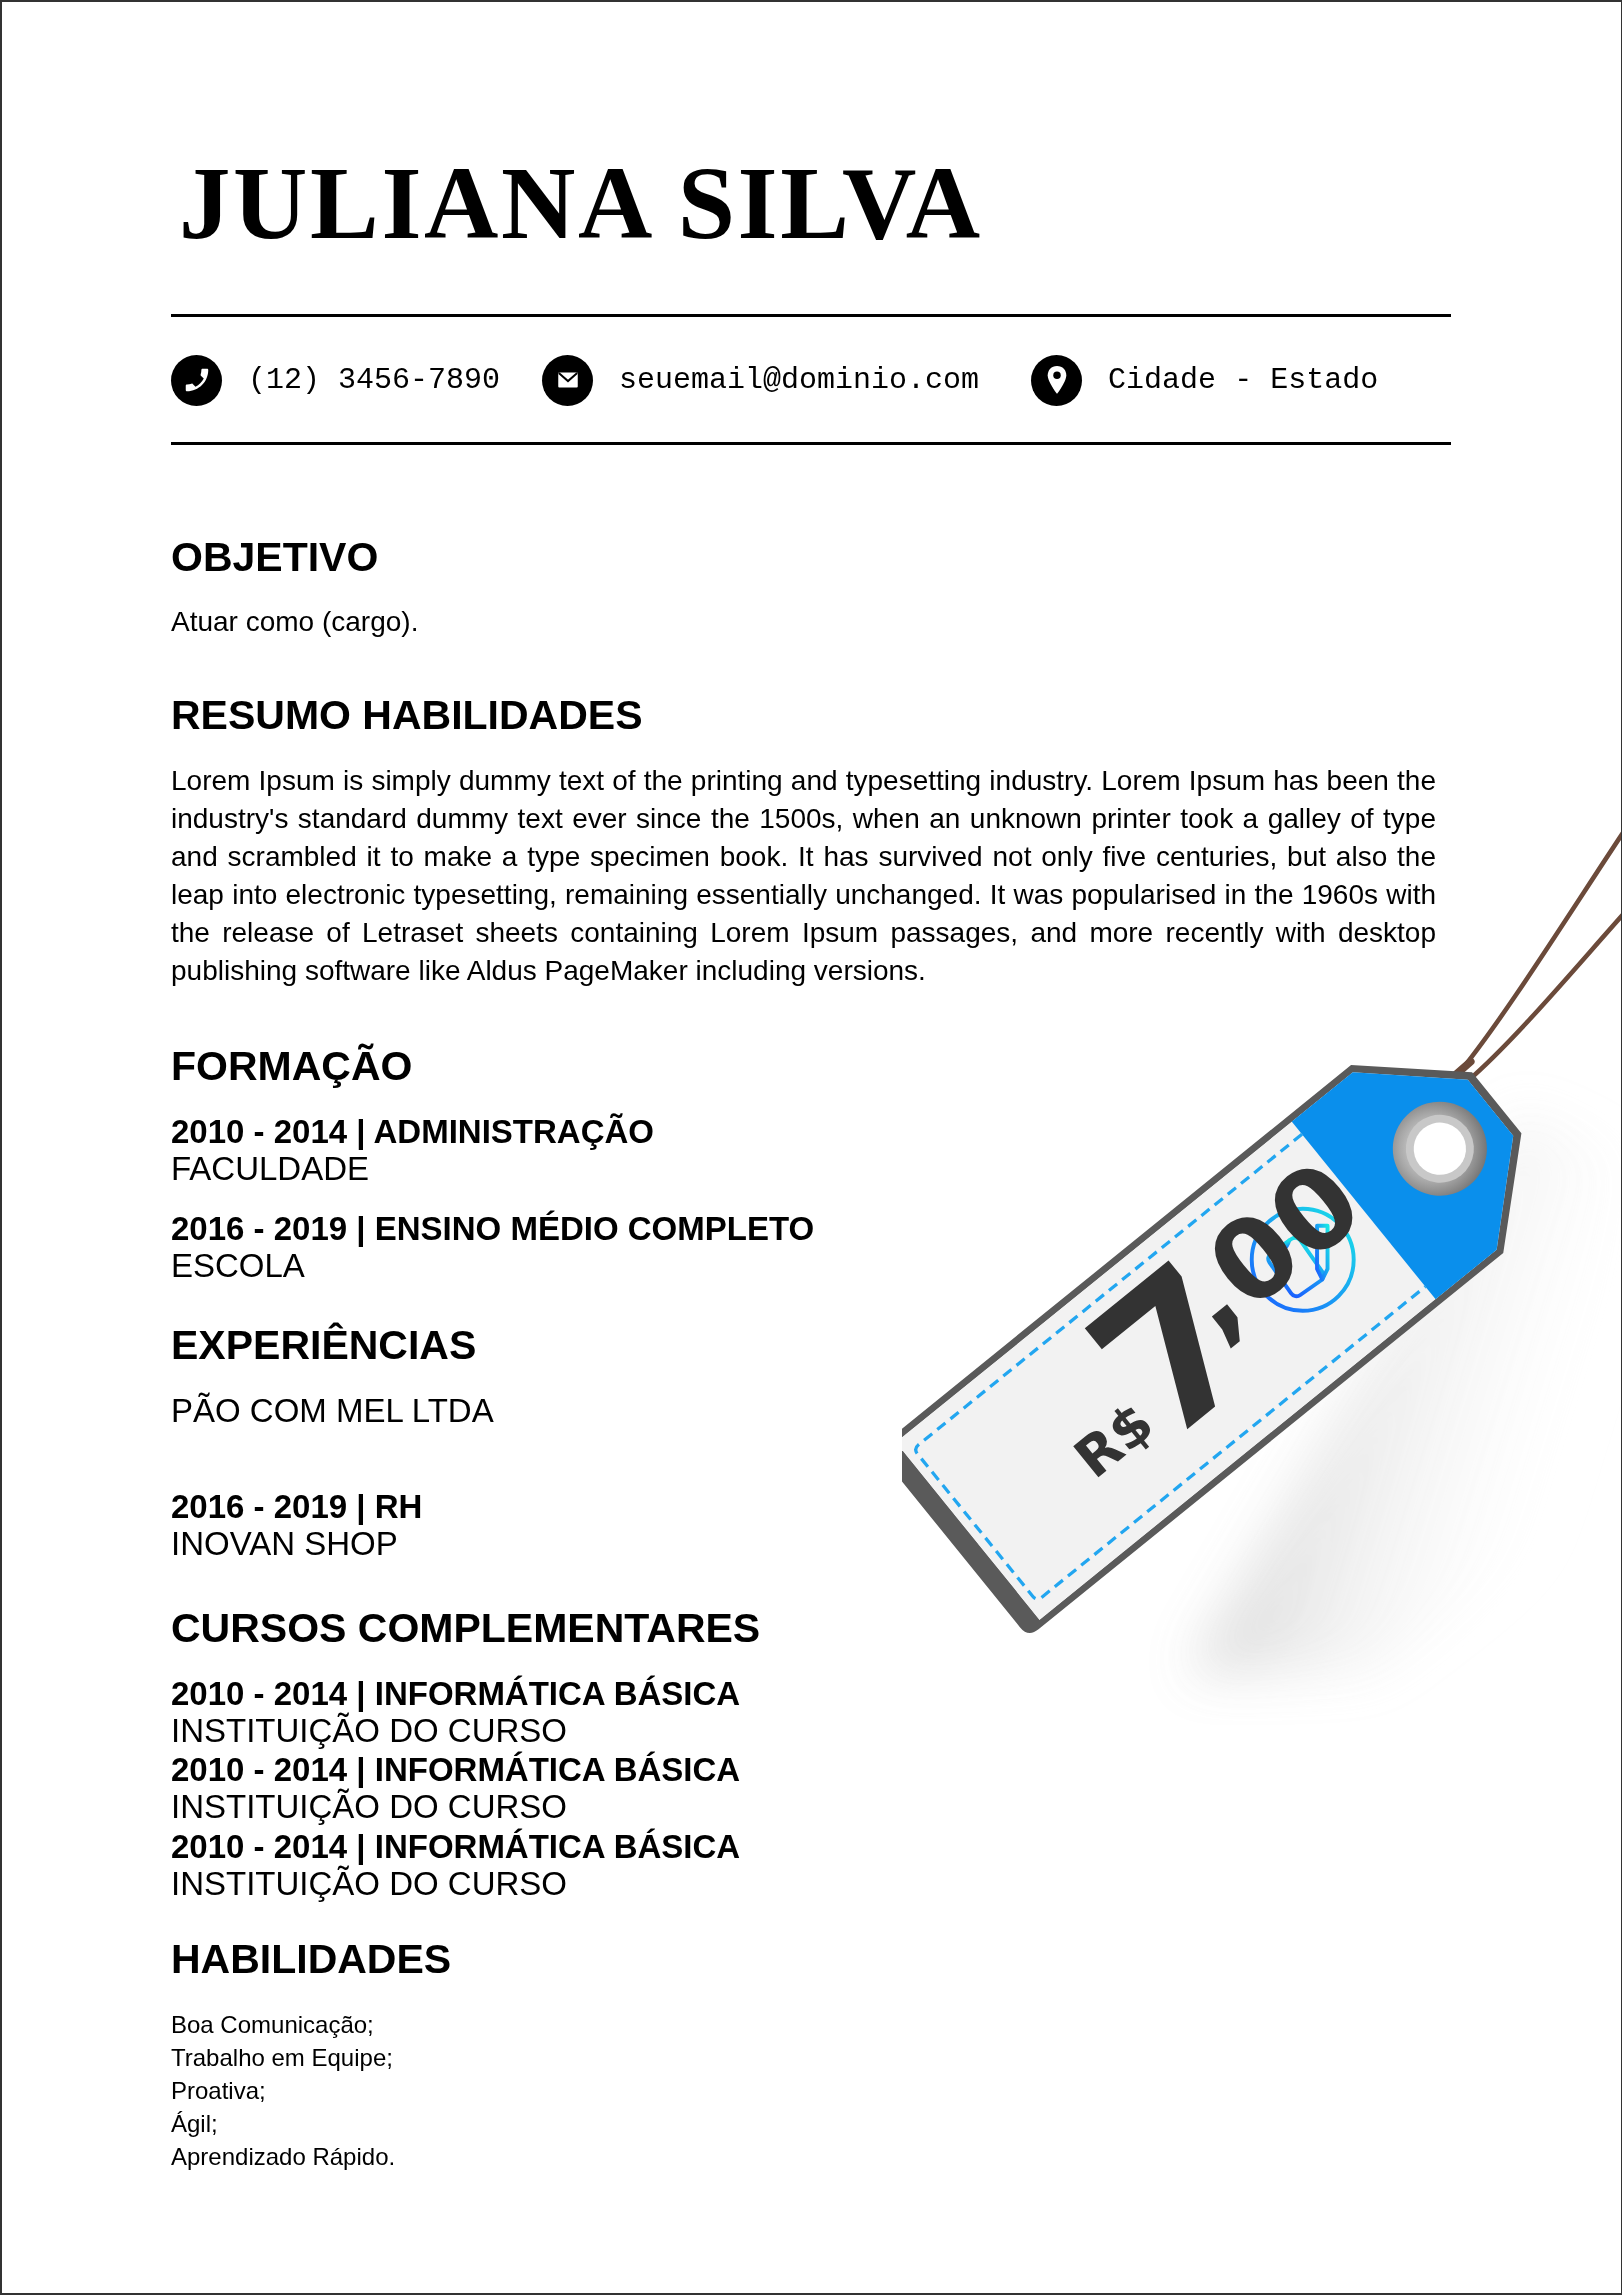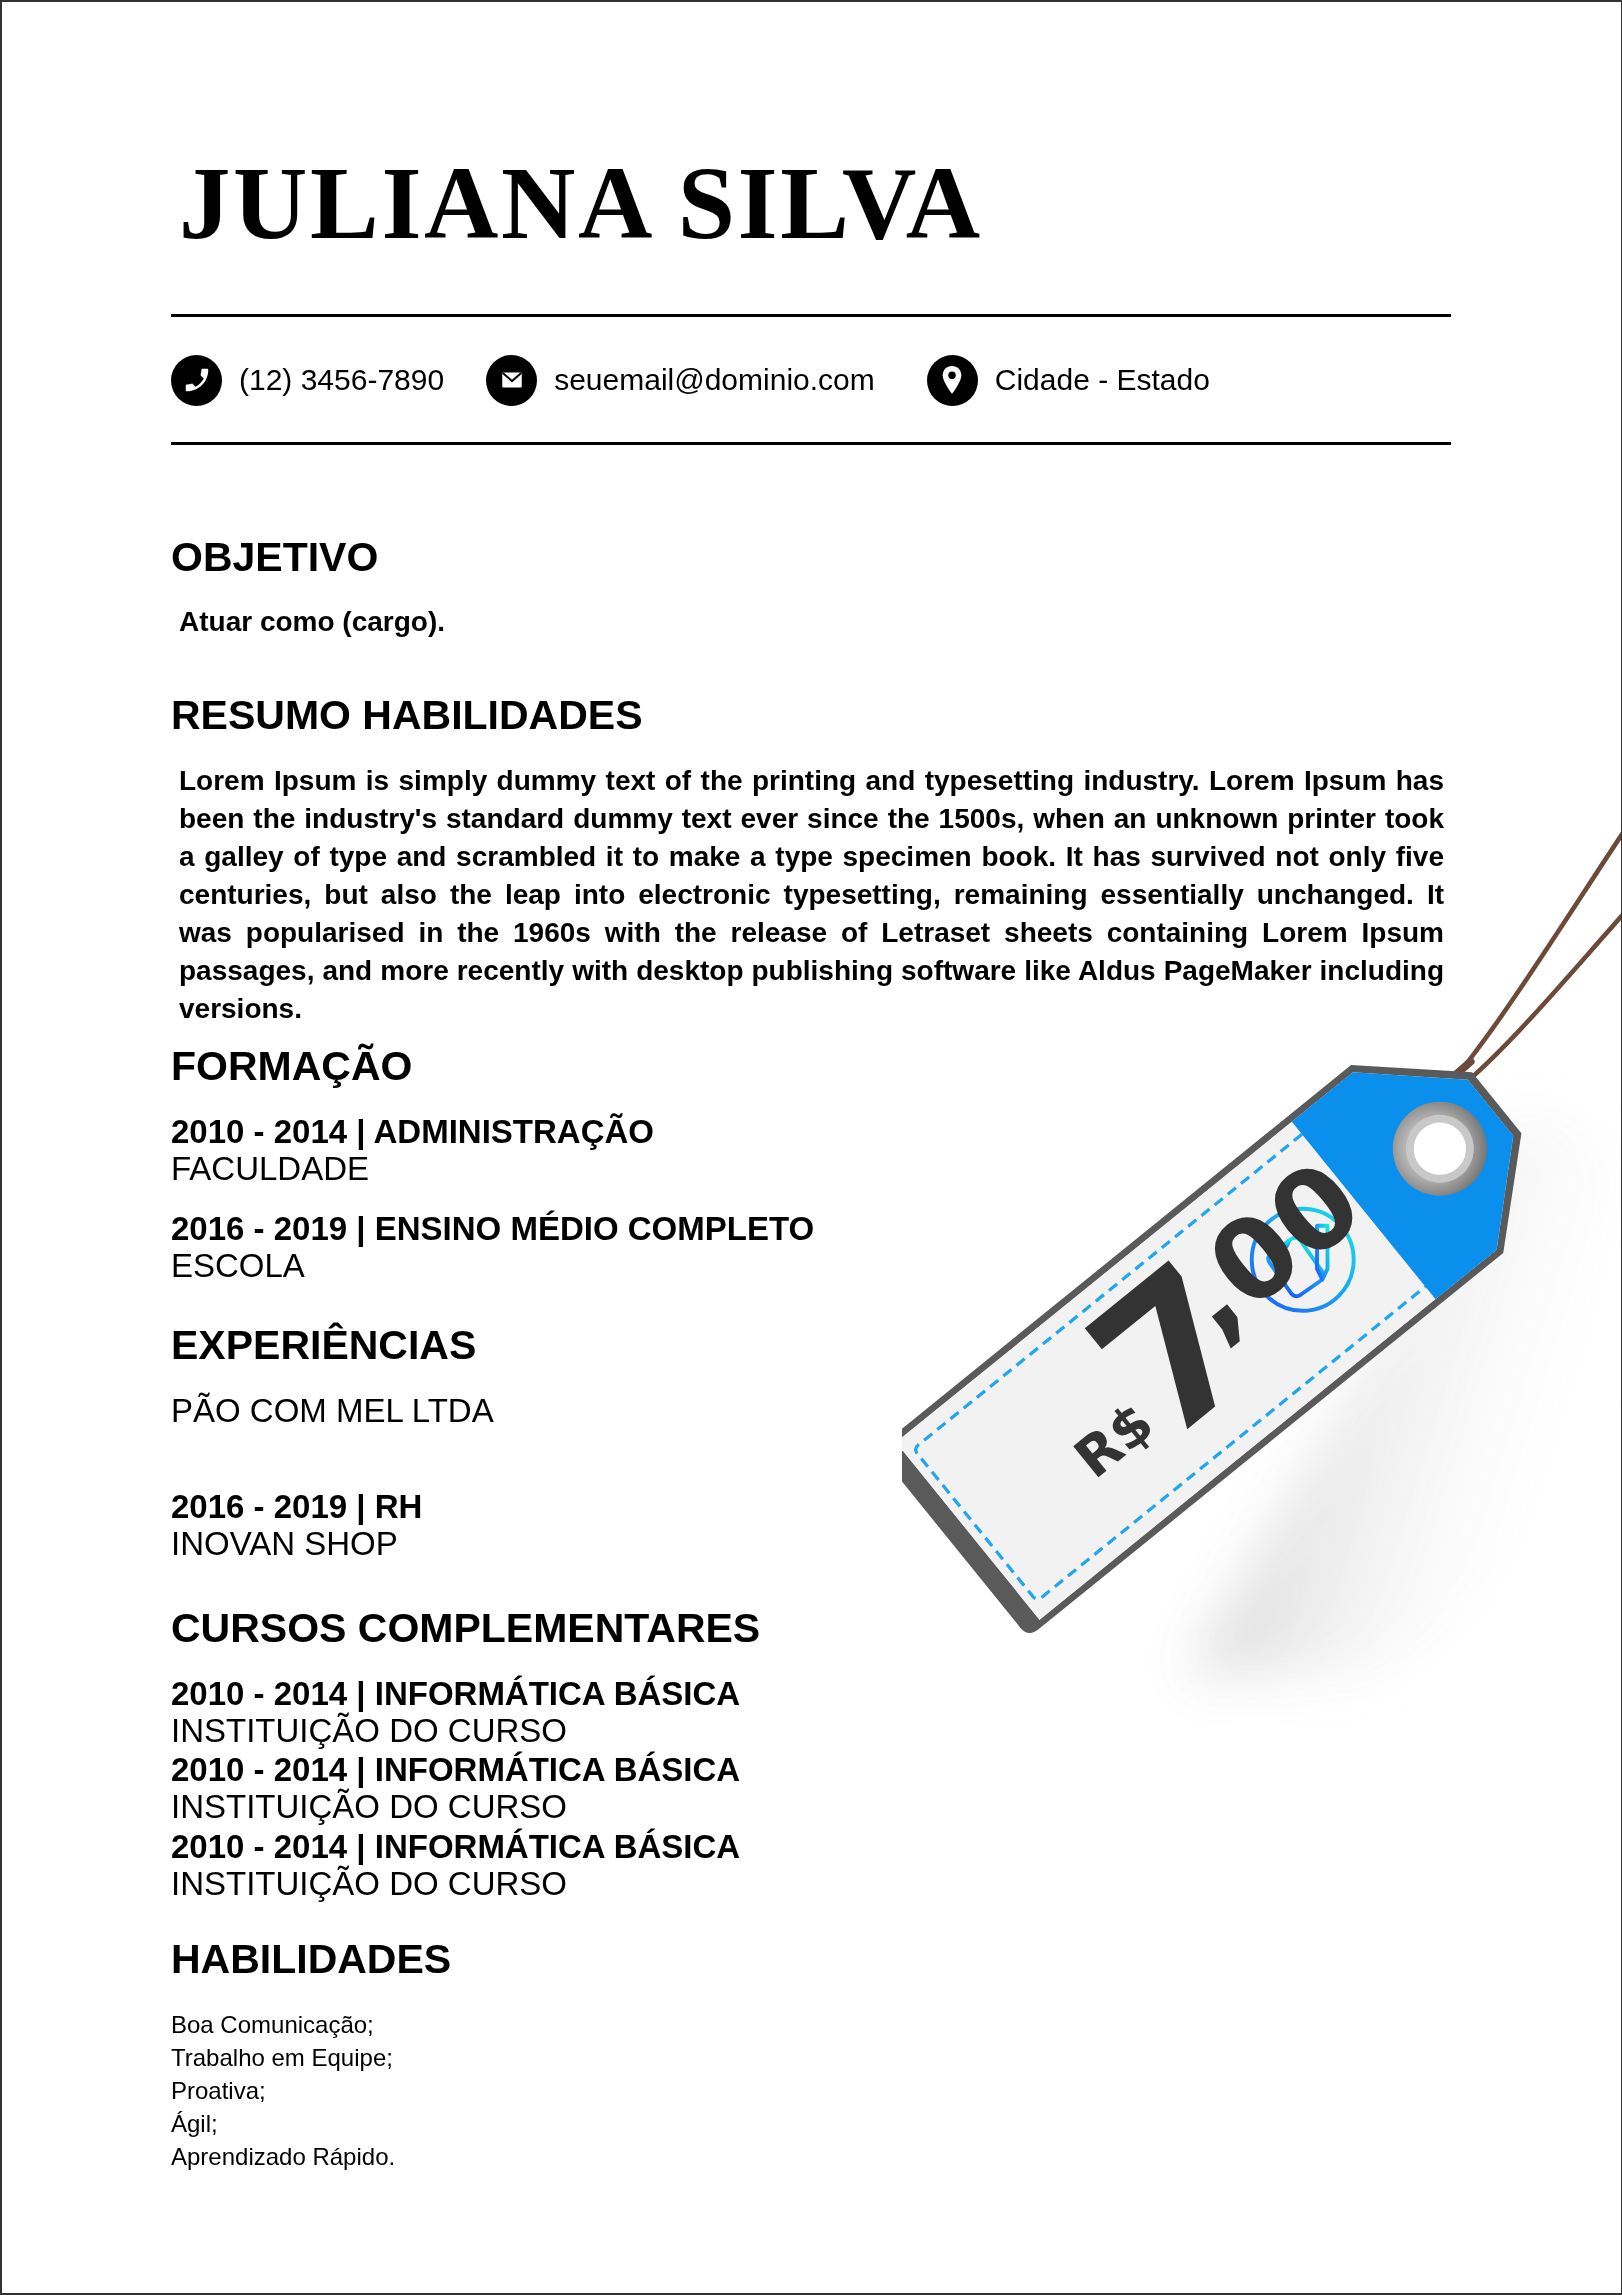--- a/index.html
+++ b/index.html
@@ -24,28 +24,28 @@
   .rule { position: absolute; left: 0; width: 1280px; height: 2.6px; background: #000; }
   .rule.r1 { top: 314px; }
   .rule.r2 { top: 442px; }
 
   .contacts { position: absolute; top: 354px; left: 0; height: 52px; display: flex; align-items: center; }
   .contact { display: flex; align-items: center; white-space: nowrap; }
   .contact .ico {
     width: 51px; height: 51px; border-radius: 50%; background: #000;
     display: flex; align-items: center; justify-content: center; flex: none;
   }
-  .contact .txt { font-size: 30px; margin-left: 17px; }
+  .contact .txt { font-size: 30px; margin-left: 26px; font-family: Liberation Mono, monospace; }
   .contact.c2 { margin-left: 42px; }
   .contact.c3 { margin-left: 52px; justify-content: space-between; }
 
   .section-title {
     position: absolute; left: 0; font-size: 41px; font-weight: 700; line-height: 1; white-space: nowrap;
   }
-  .body-text { position: absolute; left: 8px; font-size: 28px; line-height: 38px; font-weight: bold; }
+  .body-text { position: absolute; left: 0; font-size: 28px; line-height: 38px; }
   .summary { width: 1265px; text-align: justify; }
   .entry { position: absolute; left: 0; font-size: 33px; line-height: 37px; white-space: nowrap; }
   .entry .h { font-weight: 700; display: block; }
   .entry .s { display: block; }
   .skills { position: absolute; left: 0; font-size: 24px; line-height: 33px; }
   .skills div { white-space: nowrap; }
 
   .tag-wrap { position: absolute; left: 902px; top: 810px; width: 721px; height: 915px; z-index: 3; }
 </style>
 </head>

